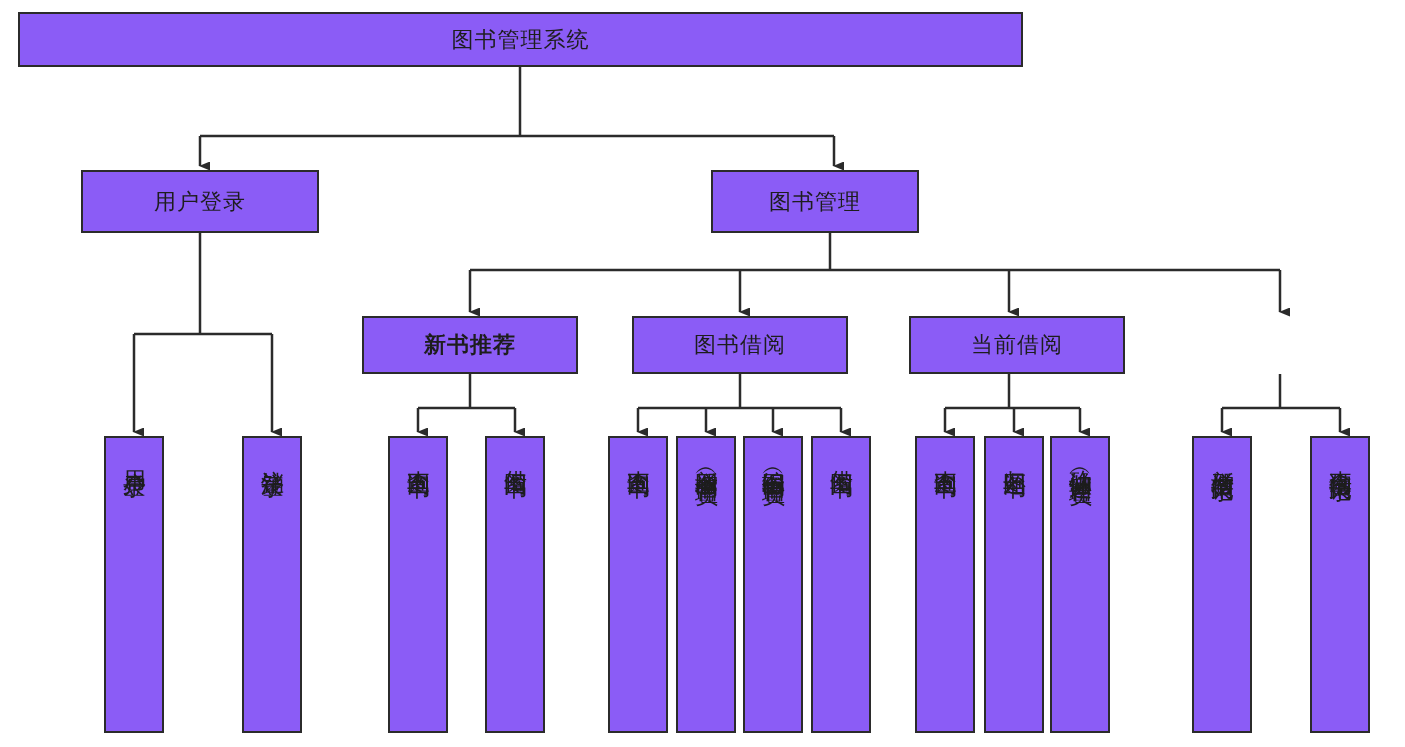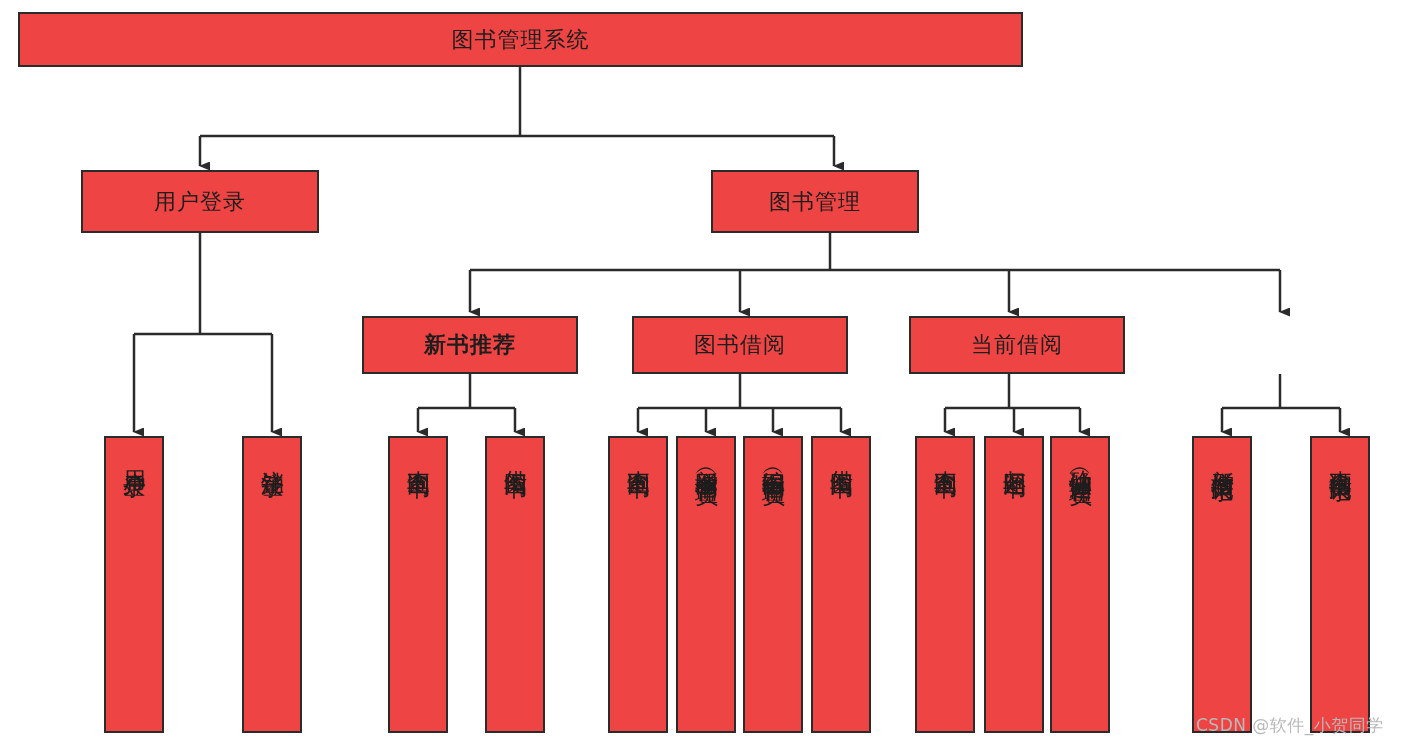--- a/index.html
+++ b/index.html
@@ -23,21 +23,21 @@
     left: 0;
     top: 0;
     width: 1405px;
     height: 747px;
     pointer-events: none;
   }
   .node {
     position: absolute;
     box-sizing: border-box;
     border: 2.5px solid #2b2b2b;
-    background: #ef4444;
+    background: #8b5cf6;
     display: flex;
     align-items: center;
     justify-content: center;
     color: #1d1d1d;
   }
   .node .label {
     display: block;
     text-align: center;
     line-height: 1.0;
     white-space: pre;
@@ -185,15 +185,14 @@
   <div class="node vertical" style="left:1050px; top:436px; width:60px; height:297px;">
     <span class="label">确认归还（管理员）</span>
   </div>
   <div class="node vertical" style="left:1192px; top:436px; width:60px; height:297px;">
     <span class="label">新增借阅记录</span>
   </div>
   <div class="node vertical" style="left:1310px; top:436px; width:60px; height:297px;">
     <span class="label">查询借阅记录</span>
   </div>
 
-  <div class="watermark">CSDN @软件_小贺同学</div>
 
 </div>
 
 </body></html>

